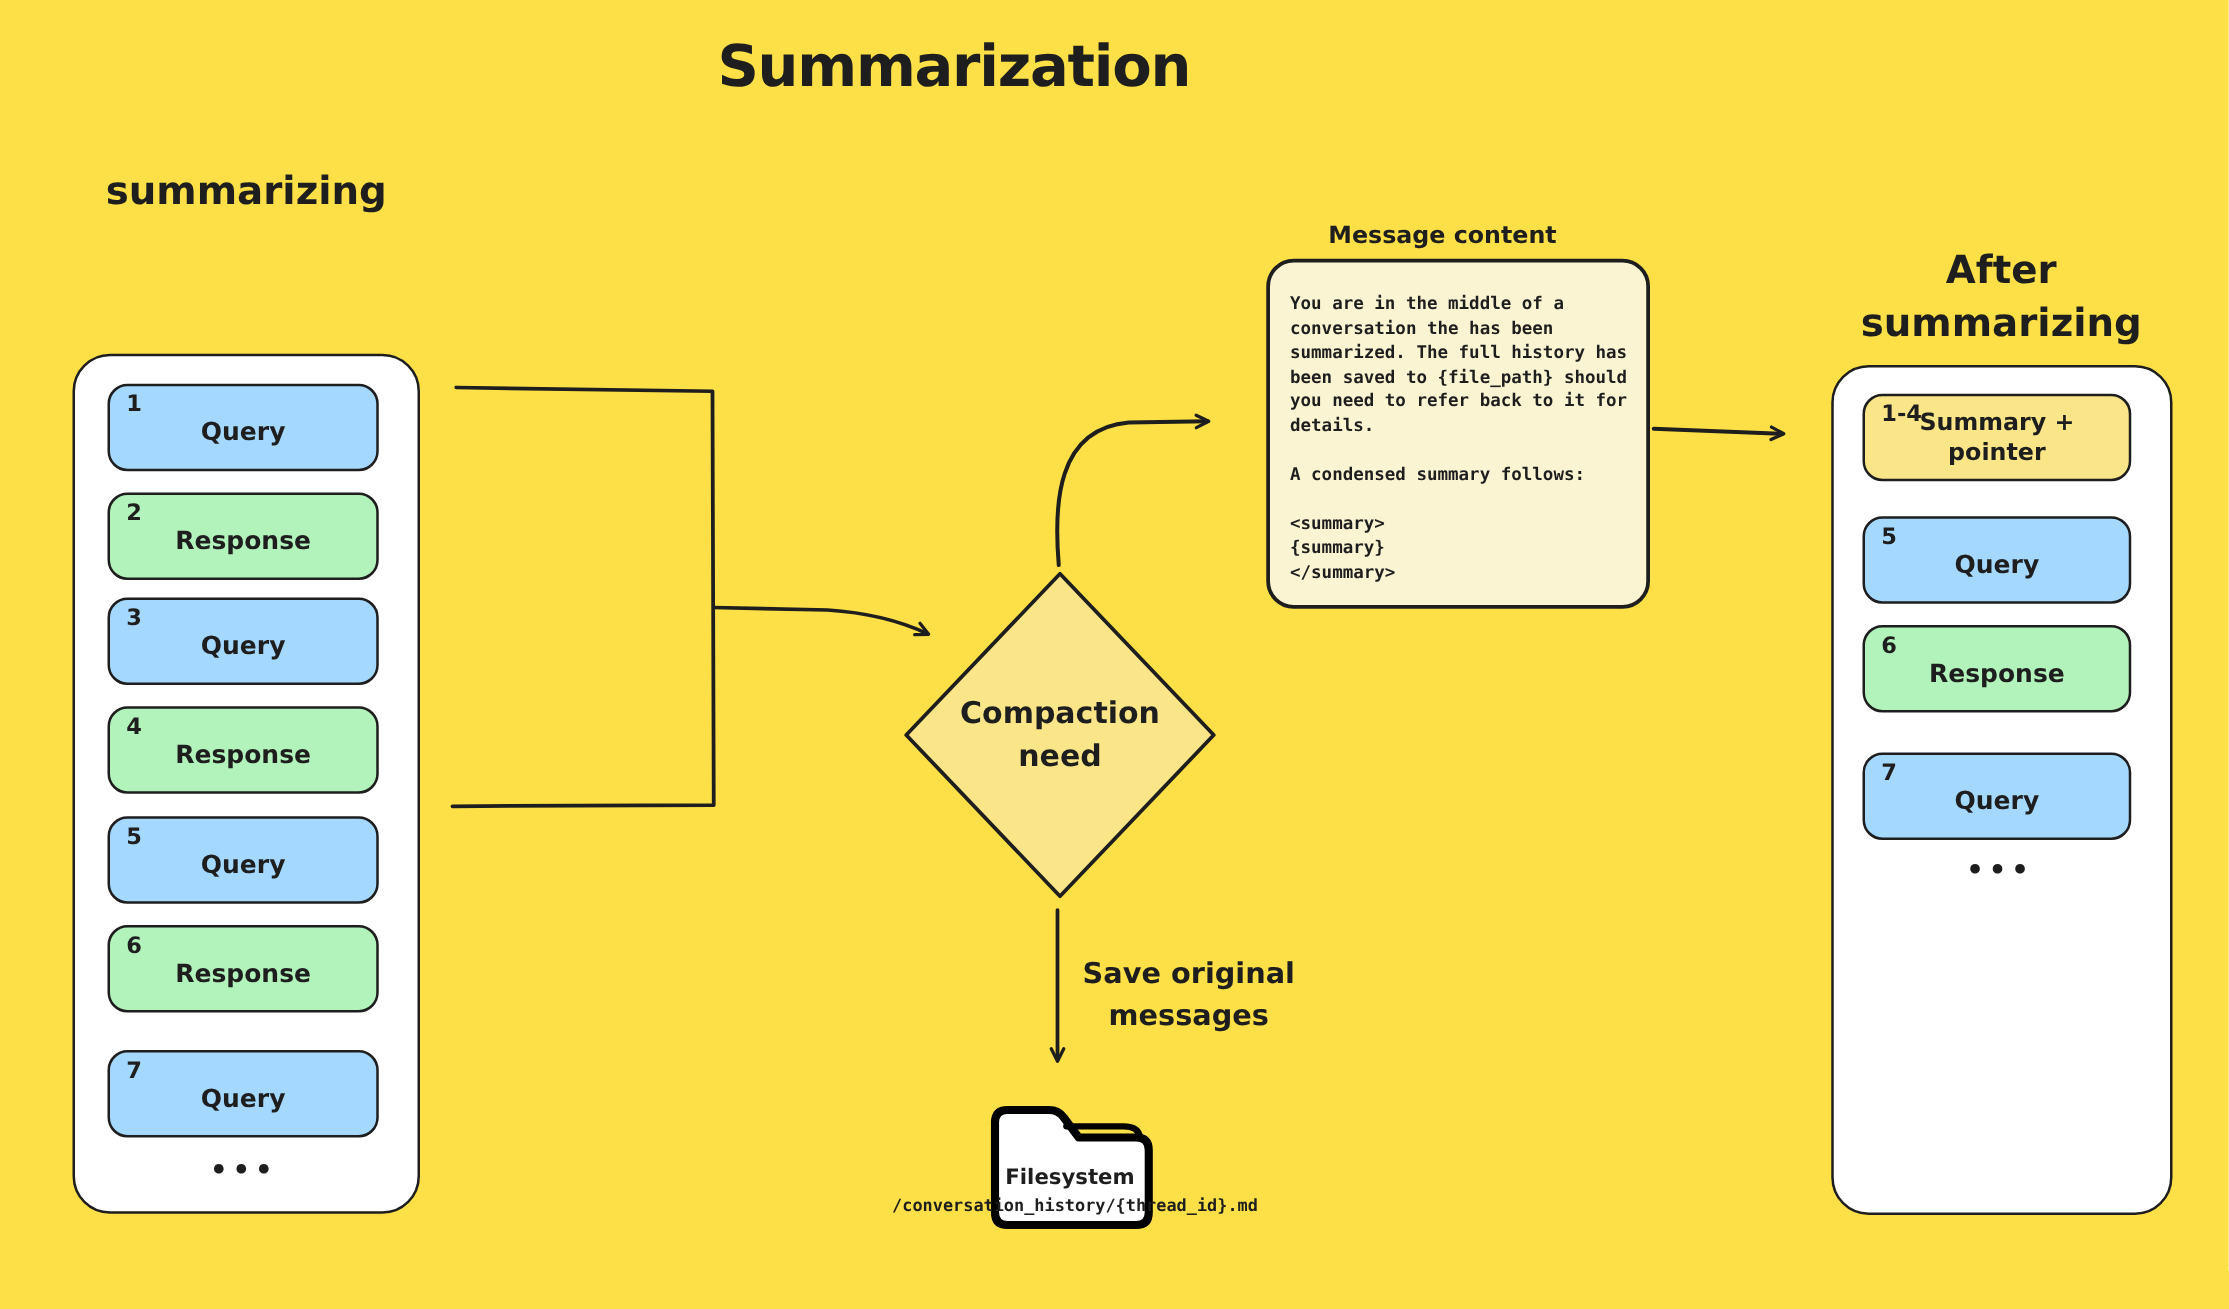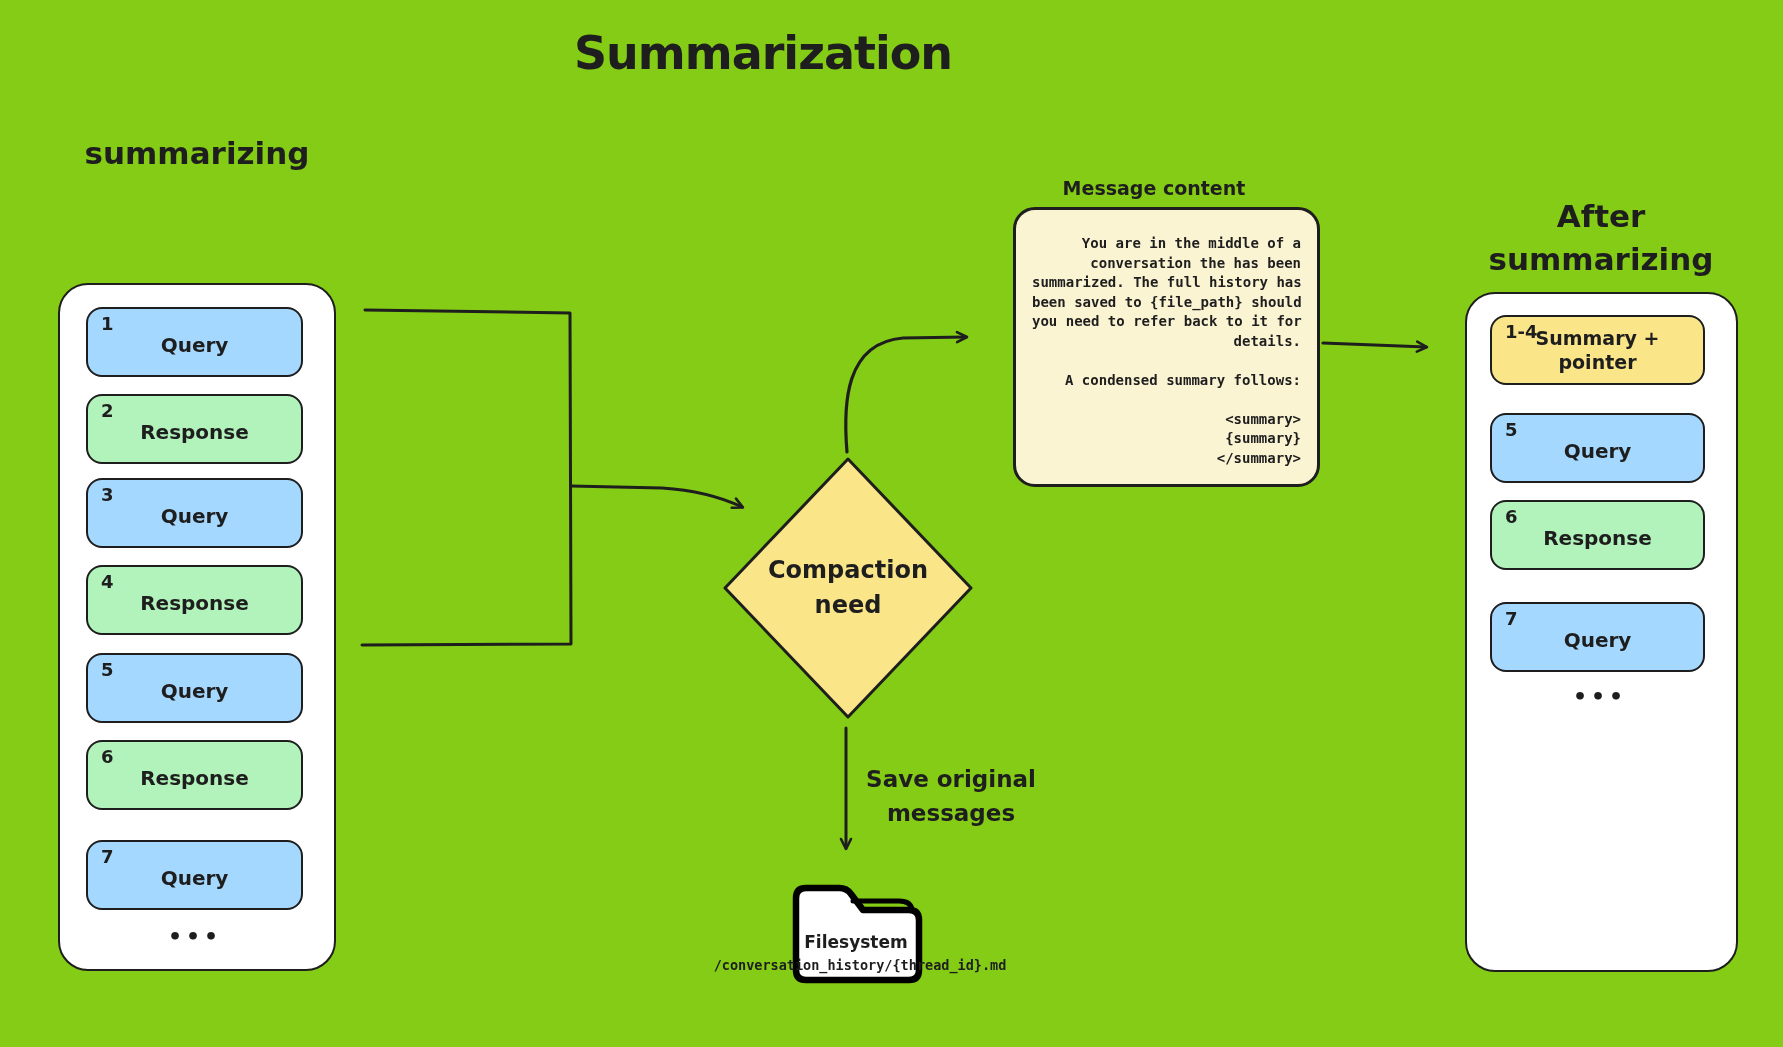--- a/index.html
+++ b/index.html
@@ -1,17 +1,17 @@
 <!DOCTYPE html>
 <html><head>
 <meta charset="utf-8">
 <style>
   html,body{margin:0;padding:0;background:#ffffff;}
   .canvas{
-    position:relative;width:1783px;height:1047px;background:#84cc16;overflow:hidden;
+    position:relative;width:1783px;height:1047px;background:#fde047;overflow:hidden;
     font-family:"DejaVu Sans",sans-serif;color:#1e1e1e;
   }
   .abs{position:absolute;}
   .center{text-align:center;}
   .page-title{font-size:46px;font-weight:bold;letter-spacing:-1px;}
   .col-title{font-size:31px;font-weight:600;line-height:43px;}
   .container-box{
     background:#ffffff;border:2.5px solid #1e1e1e;border-radius:30px;box-sizing:border-box;
   }
   .msg{
@@ -25,21 +25,21 @@
   .msg .label.two-line{
     width:150px;margin:0 auto;line-height:24px;font-size:19px;transform:translateY(-50%);
   }
   .c-q{background:#a5d8ff;}
   .c-r{background:#b2f2bb;}
   .c-s{background:#fae588;}
   .ellipsis{font-size:22px;font-weight:bold;letter-spacing:4px;}
   .diamond-label{font-size:24px;font-weight:600;line-height:35px;}
   .note-title{font-size:19px;font-weight:600;}
   .note-box{
-    background:#faf4d3;border:3px solid #1e1e1e;border-radius:22px;box-sizing:border-box;text-align:right;
+    background:#faf4d3;border:3px solid #1e1e1e;border-radius:22px;box-sizing:border-box;
   }
   .note-body{
     padding:24px 16px;font-family:"DejaVu Sans Mono",monospace;font-size:14px;
     line-height:19.5px;font-weight:600;white-space:pre;
   }
   .save-label{font-size:23px;font-weight:600;line-height:34px;}
   .fs-label{font-size:17px;font-weight:600;}
   .fs-path{font-family:"DejaVu Sans Mono",monospace;font-size:13.5px;font-weight:bold;}
   svg.overlay{position:absolute;left:0;top:0;}
 </style>

